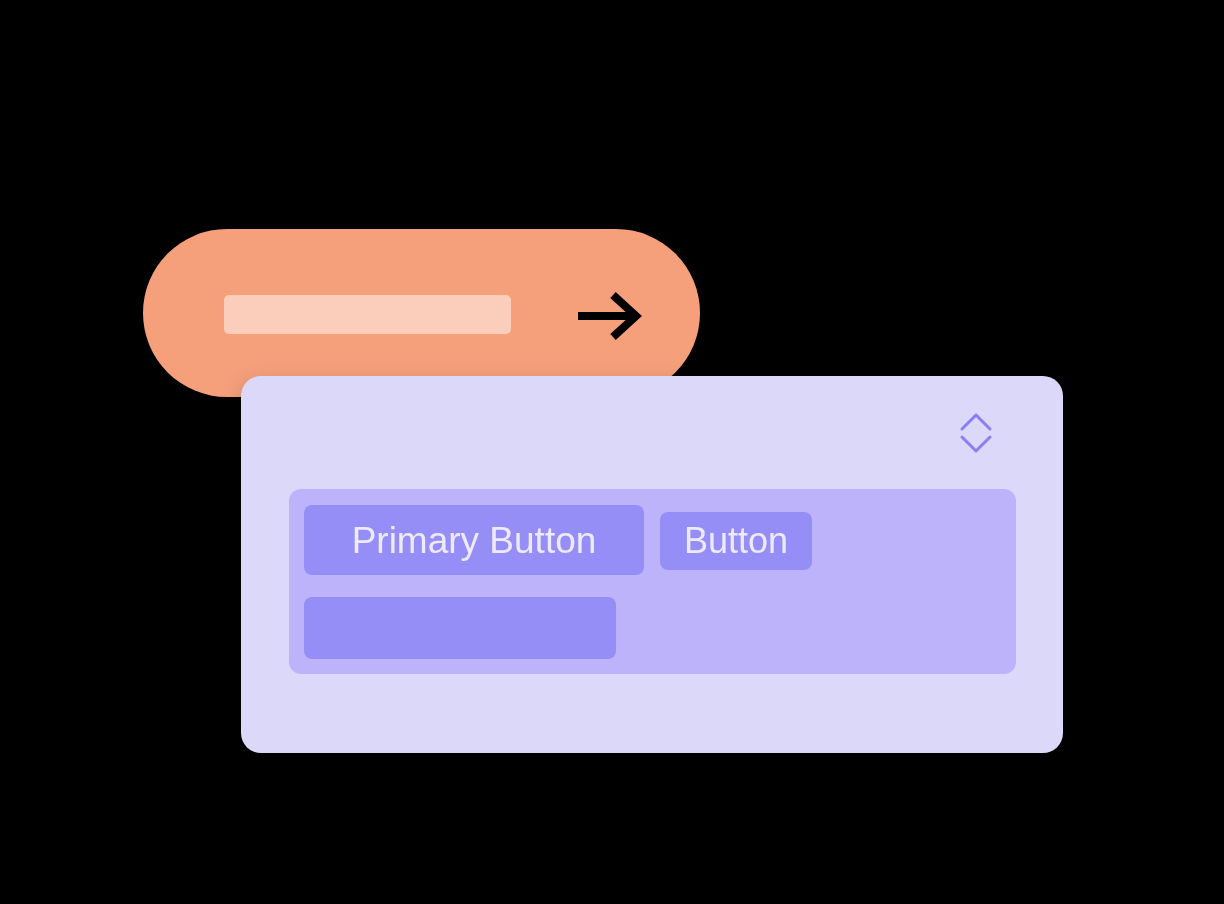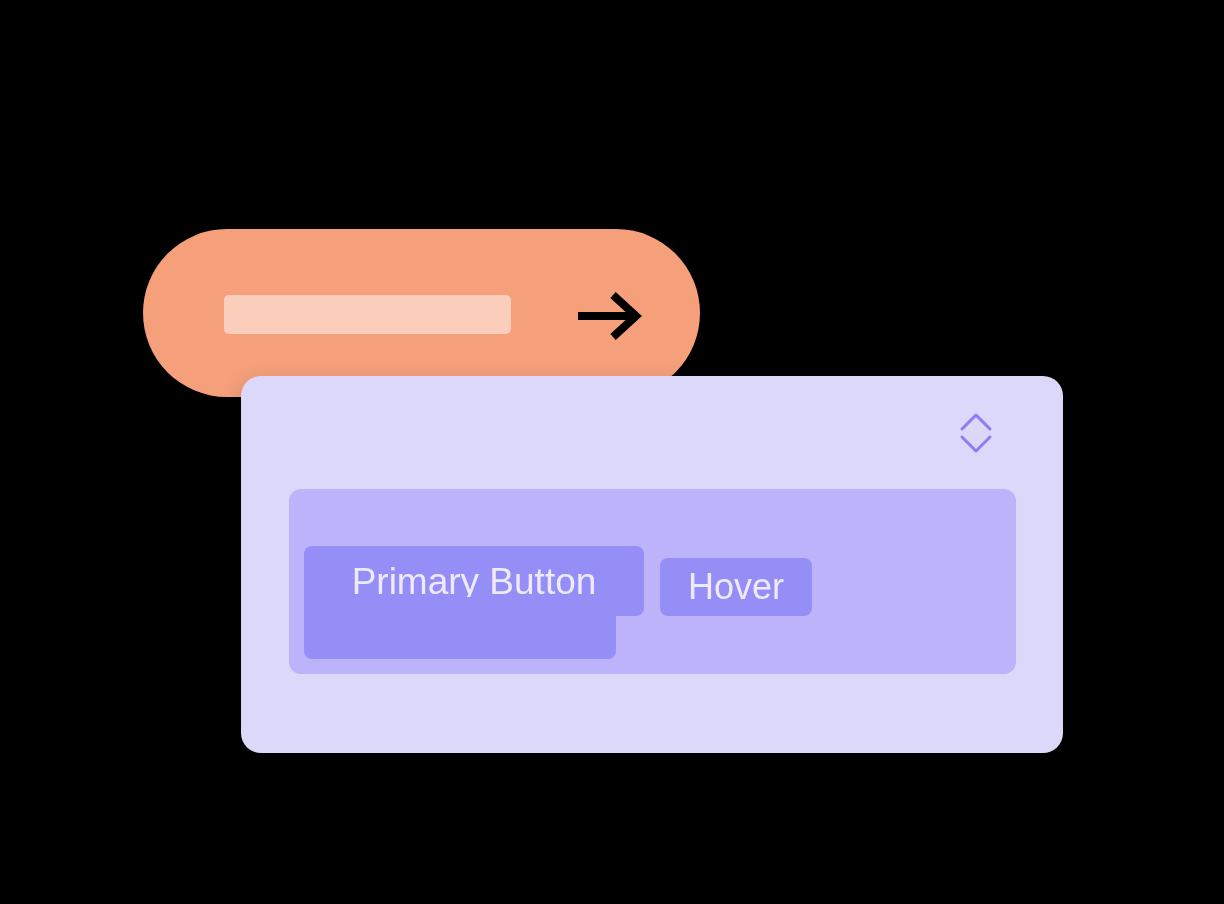--- a/index.html
+++ b/index.html
@@ -88,23 +88,22 @@
     height: 185px;
     background: #bcb3fb;
     border-radius: 12px;
   }
 
   .btn-row {
     position: absolute;
     left: 15px;         
     top: 16px;          
     display: flex;
-    align-items: flex-end;
+    align-items: flex-start;
     gap: 16px;
-    margin-top: 41px;
   }
 
   .btn {
     background: #968ef7;
     color: #eeeafc;
     border: none;
     border-radius: 8px;
     font-family: "Liberation Sans", sans-serif;
     font-weight: 400;
     line-height: 1;
@@ -163,21 +162,21 @@
       <svg width="36" height="46" viewBox="0 0 36 46" xmlns="http://www.w3.org/2000/svg" aria-hidden="true" focusable="false">
         <path d="M4 19 L18 5 L32 19" stroke="#8b7ef0" stroke-width="3" fill="none" stroke-linecap="round" stroke-linejoin="round"></path>
         <path d="M4 27 L18 41 L32 27" stroke="#8b7ef0" stroke-width="3" fill="none" stroke-linecap="round" stroke-linejoin="round"></path>
       </svg>
     </span>
 
     <div class="inner-panel">
 
       <div class="btn-row">
         <button class="btn btn-primary">Primary Button</button>
-        <button class="btn btn-hover">Hover</button>
+        <button class="btn btn-hover">Button</button>
       </div>
 
       <div class="block-placeholder"></div>
 
     </div>
 
   </div>
 
 </div>
 

